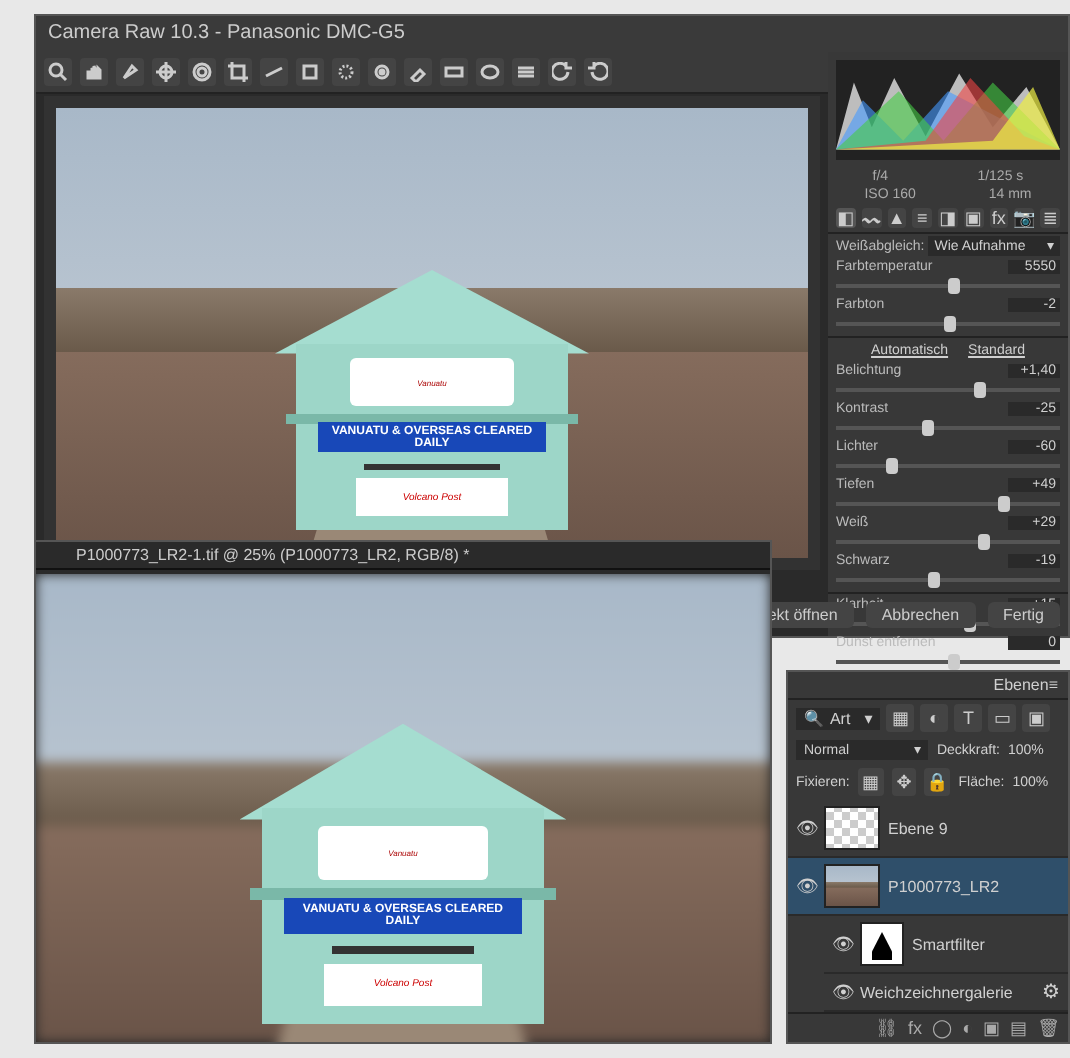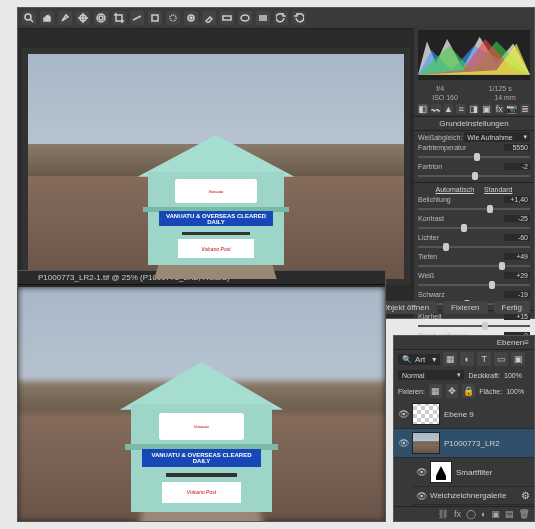--- a/index.html
+++ b/index.html
@@ -62,20 +62,21 @@
   .mailbox .slot{position:absolute;top:74%;left:25%;width:50%;height:3%;background:#333}
   .mailbox .logo{position:absolute;top:80%;left:22%;width:56%;height:14%;background:#fff;color:#c00;font-size:5px;display:flex;align-items:center;justify-content:center;font-style:italic}
   .mailbox .crest{position:absolute;top:34%;left:20%;width:60%;height:18%;background:#fff;border-radius:3px;font-size:4px;color:#a00;display:flex;flex-direction:column;align-items:center;justify-content:center;font-style:italic}
   .blur{filter:blur(3px)}
   .sharpzone{position:absolute;left:26%;top:32%;width:48%;height:64%;filter:none}
 </style>
 </head>
 <body>
 
 <div id="acr" class="win">
+  <div class="titlebar">Camera Raw 10.3 - Panasonic DMC-G5</div>
   <div class="toolbar">
     <div class="tbtn">
         <svg viewBox="0 0 10 10">
           <circle cx="4" cy="4" r="3"></circle>
           <line x1="6" y1="6" x2="9" y2="9"></line>
         </svg>
       </div>
     <div class="tbtn">
         <svg viewBox="0 0 10 10">
           <path d="M2 5v3h6V4l-1-1v2l-1-2v2L5 2v3L4 3v2z" fill="#ccc"></path>
@@ -200,21 +201,20 @@
       <div class="tbtn" style="background:#555">◧</div>
       <div class="tbtn">〰</div>
       <div class="tbtn">▲</div>
       <div class="tbtn">≡</div>
       <div class="tbtn">◨</div>
       <div class="tbtn">▣</div>
       <div class="tbtn">fx</div>
       <div class="tbtn">📷</div>
       <div class="tbtn">≣</div>
     </div>
-    <div class="panelhead">Grundeinstellungen</div>
     <div class="row">
       <span class="lbl">Weißabgleich:</span>
       <div class="wbsel">
           <span>Wie Aufnahme</span>
           <span>▾</span>
         </div>
     </div>
     <div class="row">
       <span class="lbl">Farbtemperatur</span>
       <span class="val">5550</span>
@@ -333,21 +333,21 @@
         <div class="row">
           <div class="slider">
             <div class="knob" style="left:49%"></div>
           </div>
         </div>
       </div>
   </div>
 
   <div class="btnrow">
     <div class="btn">Objekt öffnen</div>
-    <div class="btn">Fixieren</div>
+    <div class="btn">Abbrechen</div>
     <div class="btn">Fertig</div>
   </div>
 </div>
 
 <div id="ps" class="win">
   <div class="tab">P1000773_LR2-1.tif @ 25% (P1000773_LR2, RGB/8) *</div>
   <div class="canvas">
     <div class="scene blur">
       <div class="horizon"></div>
       <div class="path"></div>

